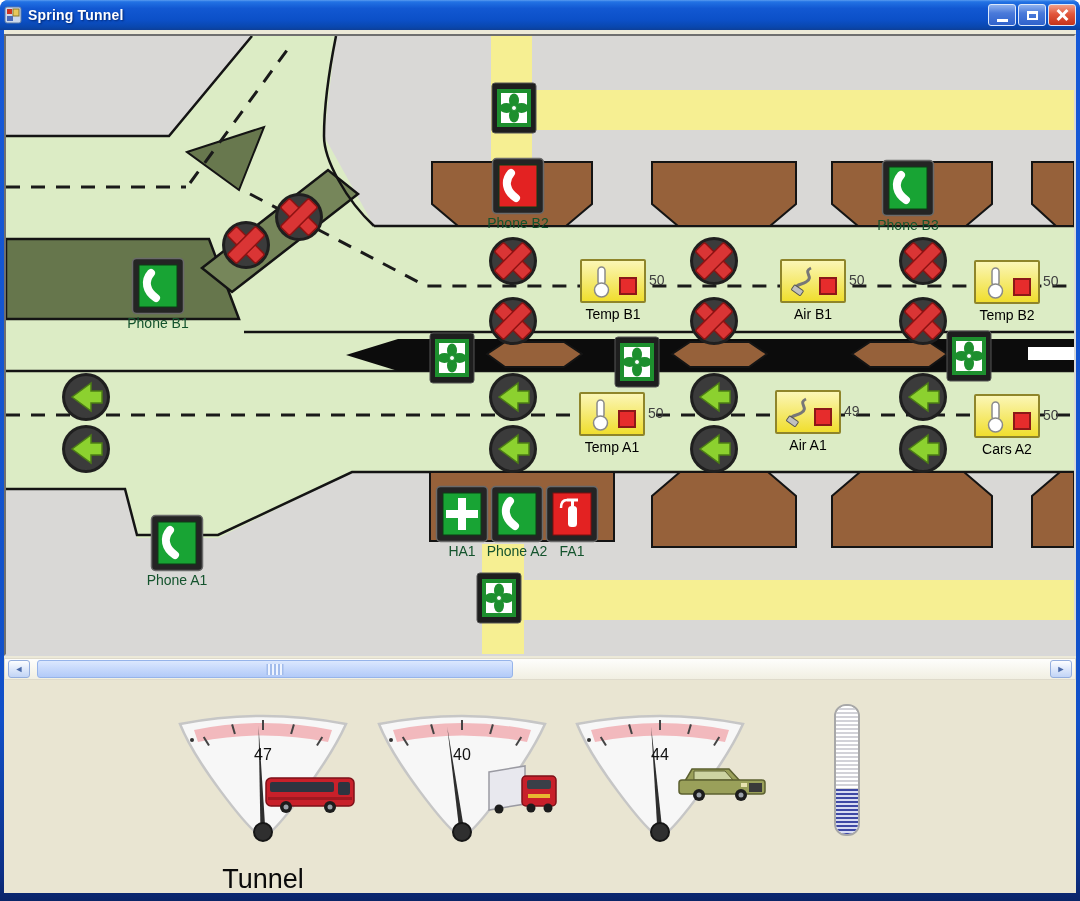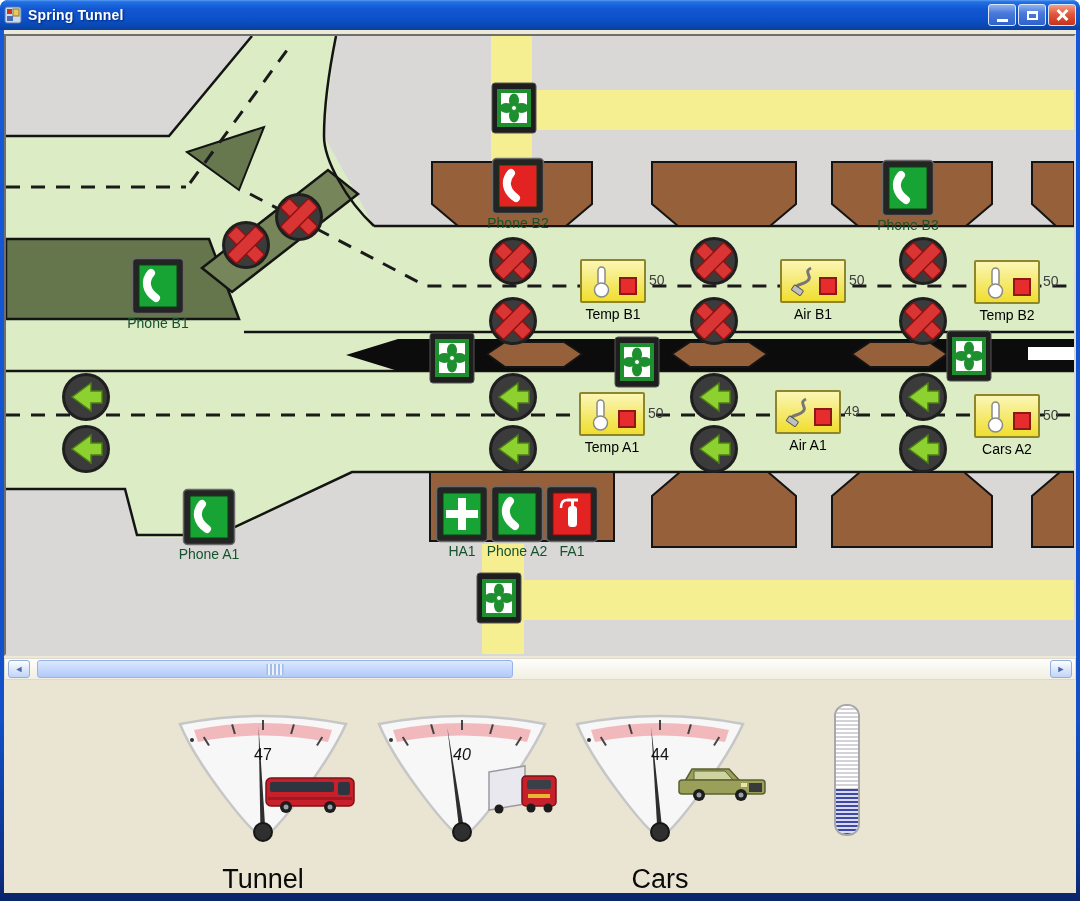--- a/index.html
+++ b/index.html
@@ -293,21 +293,21 @@
           <div class="mi" style="left: 512px; top: 150px;"><svg width="54" height="58" viewBox="0 0 54 58">
               <rect x="1.5" y="1.5" width="51" height="55" rx="4" fill="#242424" stroke="#6a6a6a" stroke-width="1.5"></rect>
               <rect x="8" y="8" width="38" height="42" fill="#e32222" stroke="#0c3d14"></rect>
               <path d="M20 16 C13 24 15 34 25 41" stroke="#fff" stroke-width="8" fill="none" stroke-linecap="round"></path>
             </svg><div class="mlabel">Phone B2</div></div>
           <div class="mi" style="left: 902px; top: 152px;"><svg width="54" height="58" viewBox="0 0 54 58">
               <rect x="1.5" y="1.5" width="51" height="55" rx="4" fill="#242424" stroke="#6a6a6a" stroke-width="1.5"></rect>
               <rect x="8" y="8" width="38" height="42" fill="#18a434" stroke="#0c3d14"></rect>
               <path d="M20 16 C13 24 15 34 25 41" stroke="#fff" stroke-width="8" fill="none" stroke-linecap="round"></path>
             </svg><div class="mlabel">Phone B3</div></div>
-          <div class="mi" style="left: 171px; top: 481px; margin-left: 32px;"><svg width="54" height="58" viewBox="0 0 54 58">
+          <div class="mi" style="left: 171px; top: 507px;"><svg width="54" height="58" viewBox="0 0 54 58">
               <rect x="1.5" y="1.5" width="51" height="55" rx="4" fill="#242424" stroke="#6a6a6a" stroke-width="1.5"></rect>
               <rect x="8" y="8" width="38" height="42" fill="#18a434" stroke="#0c3d14"></rect>
               <path d="M20 16 C13 24 15 34 25 41" stroke="#fff" stroke-width="8" fill="none" stroke-linecap="round"></path>
             </svg><div class="mlabel">Phone A1</div></div>
           <div class="mi" style="left: 511px; top: 478px;"><svg width="54" height="58" viewBox="0 0 54 58">
               <rect x="1.5" y="1.5" width="51" height="55" rx="4" fill="#242424" stroke="#6a6a6a" stroke-width="1.5"></rect>
               <rect x="8" y="8" width="38" height="42" fill="#18a434" stroke="#0c3d14"></rect>
               <path d="M20 16 C13 24 15 34 25 41" stroke="#fff" stroke-width="8" fill="none" stroke-linecap="round"></path>
             </svg><div class="mlabel">Phone A2</div></div>
           <div class="mi" style="left: 456px; top: 478px;"><svg width="54" height="58" viewBox="0 0 54 58">
@@ -425,21 +425,21 @@
               <rect x="2" y="6" width="88" height="28" rx="5" fill="#c8202a" stroke="#7e1018" stroke-width="1.5"></rect>
               <rect x="6" y="10" width="64" height="10" rx="2" fill="#2e3440"></rect>
               <rect x="74" y="10" width="12" height="13" rx="2" fill="#2e3440"></rect>
               <rect x="4" y="25" width="84" height="3" fill="#a01820"></rect>
               <circle cx="22" cy="35" r="6" fill="#1c1c1c"></circle>
               <circle cx="22" cy="35" r="2.5" fill="#9aa0a8"></circle>
               <circle cx="66" cy="35" r="6" fill="#1c1c1c"></circle>
               <circle cx="66" cy="35" r="2.5" fill="#9aa0a8"></circle>
             </svg></div></div>
         <div class="glabel" style="left: 149px;">Tunnel</div>
-        <div class="gauge" style="left: 363px; font-style: italic;"><svg width="190" height="150" viewBox="0 0 190 150">
+        <div class="gauge" style="left: 363px;"><svg width="190" height="150" viewBox="0 0 190 150">
             <path d="M12,22 Q95,6 178,22 C160,62 112,124 99,133 Q95,137 91,133 C78,124 28,62 12,22 Z" fill="#f7f7f7" stroke="#c6c6c6" stroke-width="2.5"></path>
             <path d="M26,28 Q95,14 164,28 L160,40 Q95,27 30,40 Z" fill="#f2b9bd"></path>
             <g stroke="#444" stroke-width="2">
               <line x1="35.7" y1="35" x2="41" y2="43.5"></line>
               <line x1="64.1" y1="22.4" x2="66.9" y2="32"></line>
               <line x1="95" y1="18" x2="95" y2="28"></line>
               <line x1="125.9" y1="22.4" x2="123.1" y2="32"></line>
               <line x1="154.3" y1="35" x2="149" y2="43.5"></line>
             </g>
             <circle cx="24" cy="38" r="2" fill="#333"></circle>
@@ -477,16 +477,15 @@
               <path d="M8 17 L15 5 H52 L63 17 Z" fill="#9aa05a" stroke="#5c6030" stroke-width="1.5"></path>
               <path d="M17 7 H48 L56 16 H17 Z" fill="#cdd4a2" stroke="#5c6030"></path>
               <rect x="2" y="16" width="86" height="14" rx="3" fill="#9aa05a" stroke="#5c6030" stroke-width="1.5"></rect>
               <rect x="72" y="19" width="13" height="9" fill="#3a3a3a"></rect>
               <rect x="64" y="19" width="6" height="4" fill="#e8e2b0"></rect>
               <circle cx="22" cy="31" r="6" fill="#1c1c1c"></circle>
               <circle cx="22" cy="31" r="2.5" fill="#9aa0a8"></circle>
               <circle cx="64" cy="31" r="6" fill="#1c1c1c"></circle>
               <circle cx="64" cy="31" r="2.5" fill="#9aa0a8"></circle>
             </svg></div></div>
-        <div class="glabel" style="left: 546px;">Cars</div>
       </div>
   </div>
 </div>
 
 </body></html>

